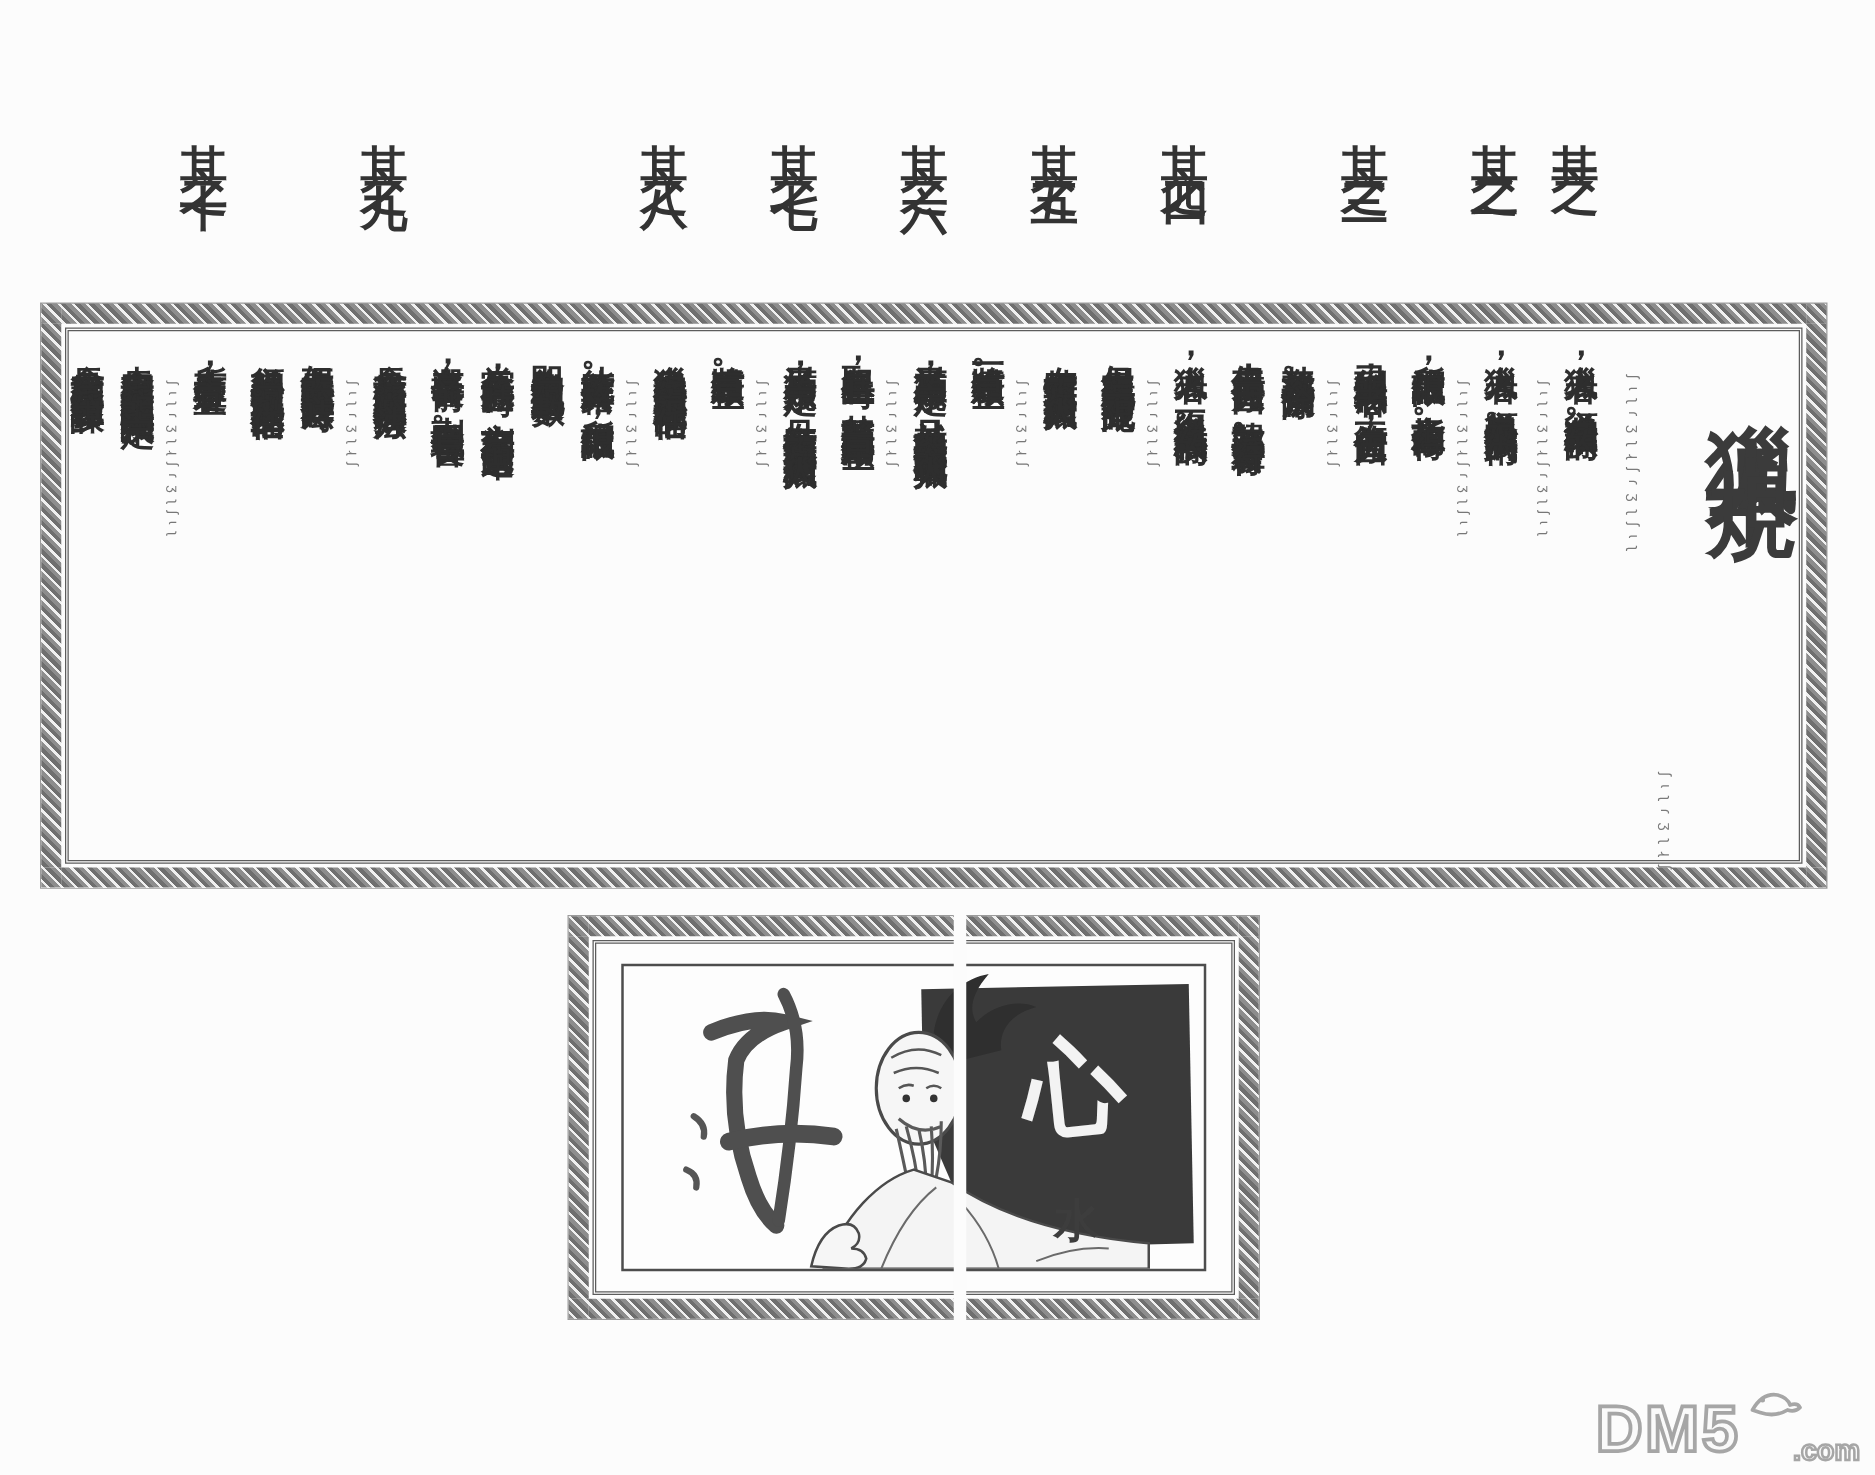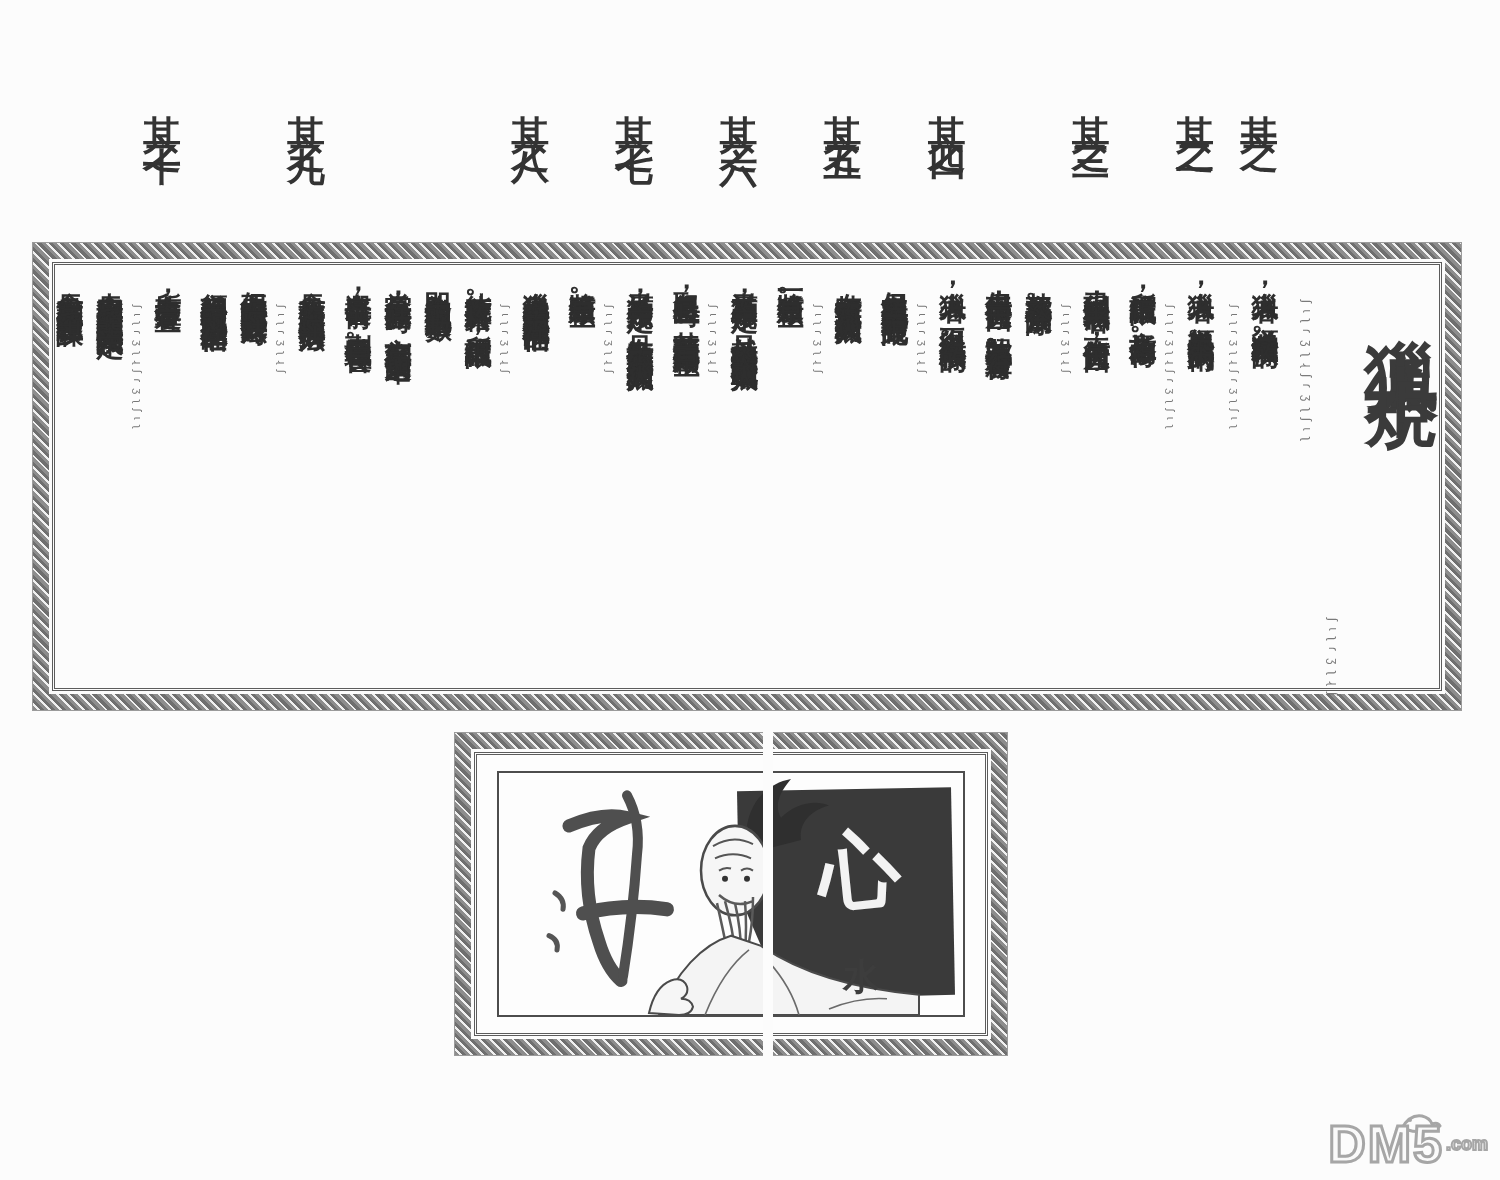--- a/index.html
+++ b/index.html
@@ -65,26 +65,26 @@
     letter-spacing:2px;white-space:nowrap;color:#2e2e2e;
   }
   .rbody p.script{
     font-size:11px;font-weight:400;line-height:11px;letter-spacing:6px;
     color:#606060;margin:34px 0 0 7px;opacity:.85;
   }
 
   
   .watermark{
     position:absolute;right:12px;bottom:6px;z-index:2;
-    display:flex;align-items:center;gap:2px;
+    display:flex;align-items:flex-end;gap:2px;
     font-weight:900;color:#fafafa;
     -webkit-text-stroke:3px #a6a6a6;text-stroke:3px #a6a6a6;
   }
   .watermark .dm5{font-size:52px;letter-spacing:2px;}
-  .watermark .com{font-size:18px;-webkit-text-stroke:2px #a6a6a6;}
+  .watermark .com{font-size:23px;margin-left:40px;-webkit-text-stroke:2px #a6a6a6;}
   .mascot{position:absolute;right:58px;bottom:46px;}
 </style>
 </head>
 <body>
 
 <div class="page">
 
   <div class="ornate main-frame"></div>
 
   <div class="title-block">獵人十規</div>

